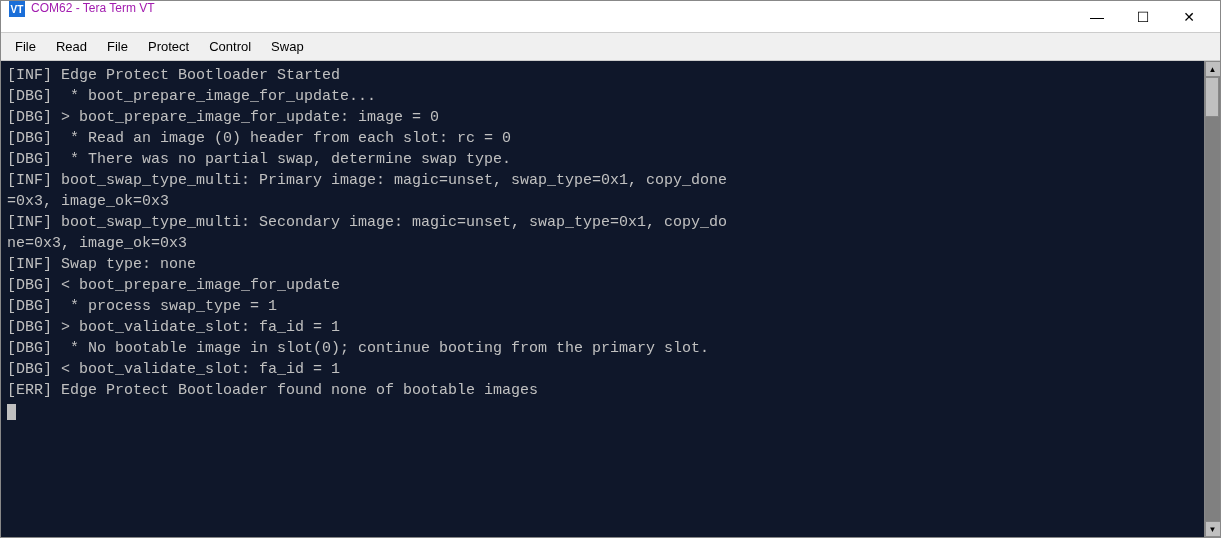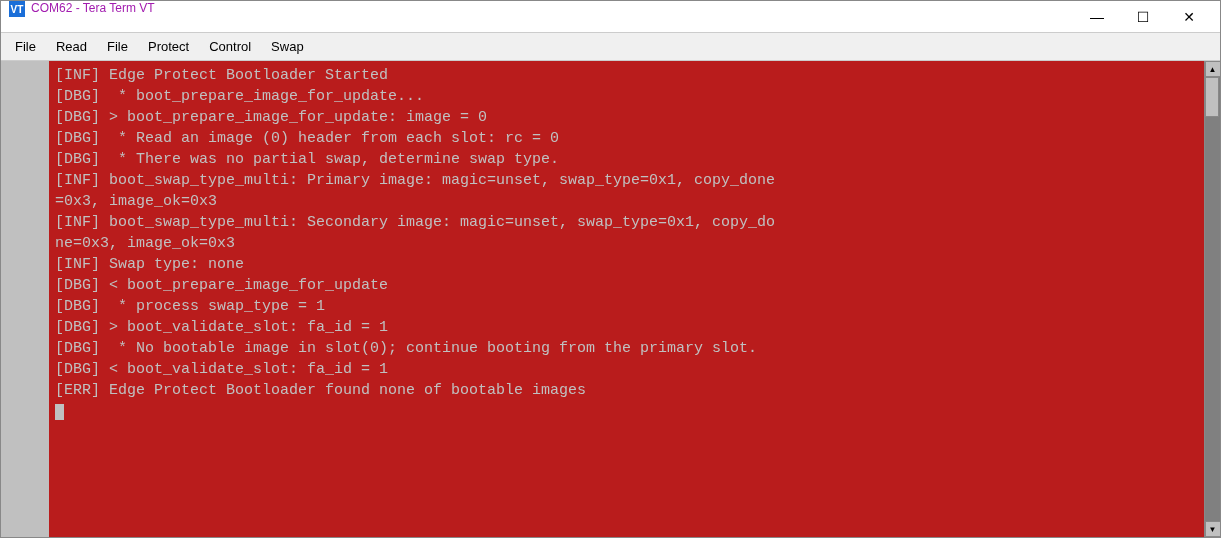--- a/index.html
+++ b/index.html
@@ -84,23 +84,22 @@
     .menu-item {
       padding: 4px 10px;
       font-size: 13px;
       cursor: pointer;
       color: #000;
     }
 
     .terminal-area {
       display: flex;
       flex: 1;
-      background: #b91c1c;
+      background: #0f172a;
       overflow: hidden;
-      margin-left: 48px;
     }
 
     .terminal-content {
       flex: 1;
       padding: 4px 6px;
       color: #c0c0c0;
       font-family: 'Courier New', Courier, monospace;
       font-size: 15px;
       line-height: 1.4;
       white-space: pre;

